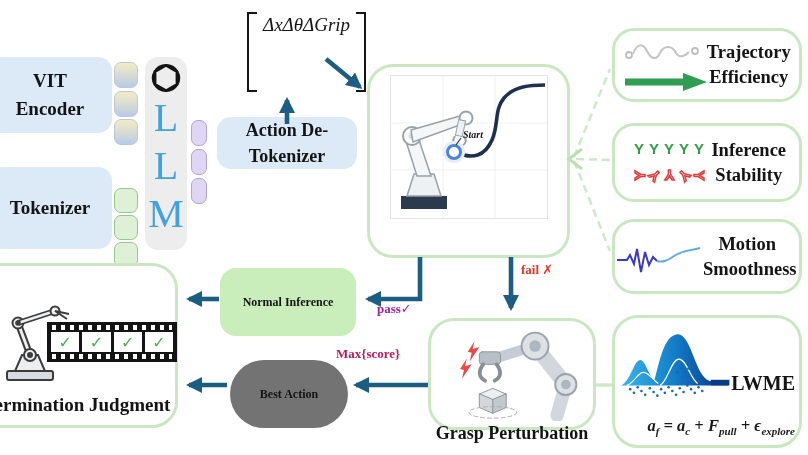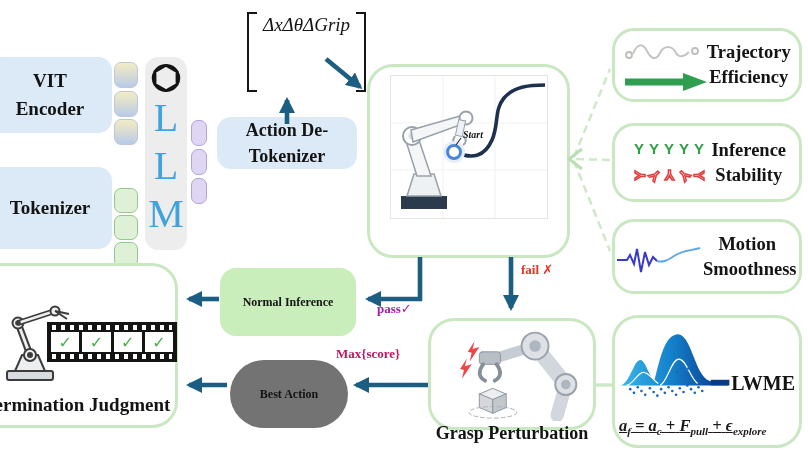--- a/index.html
+++ b/index.html
@@ -49,21 +49,21 @@
          font-family:"Liberation Sans","DejaVu Sans",sans-serif;}
   .poseY.g{color:#2f9e45;}
   .poseY.r{color:#fff;-webkit-text-stroke:1.5px #e23c3c;transform:rotate(var(--rot));}
   
   .film{position:absolute;background:#141414;display:flex;flex-direction:column;gap:2px;padding:3px 4px;box-sizing:border-box;}
   .holes{height:5px;background:repeating-linear-gradient(90deg,#fff 0 4px,transparent 4px 9px);margin:0 1px;}
   .frames{display:flex;gap:3px;flex:1;}
   .frame{flex:1;background:#fff;display:flex;align-items:center;justify-content:center;
          color:#43b049;font-weight:bold;font-size:16px;font-family:"DejaVu Sans",sans-serif;}
   
-  .formula{font-weight:bold;font-style:italic;font-size:16.5px;text-align:left;color:#1a1a1a;text-decoration:underline;}
+  .formula{font-weight:bold;font-style:italic;font-size:16.5px;text-align:right;color:#1a1a1a;}
   .formula sub{font-size:11px;}
   svg{display:block;}
   .overlay{position:absolute;left:0;top:0;pointer-events:none;}
 </style>
 </head>
 <body>
 
 <div class="stage">
 
   <div class="bbox" style="left:-12px;top:57px;width:124px;height:76px;">

